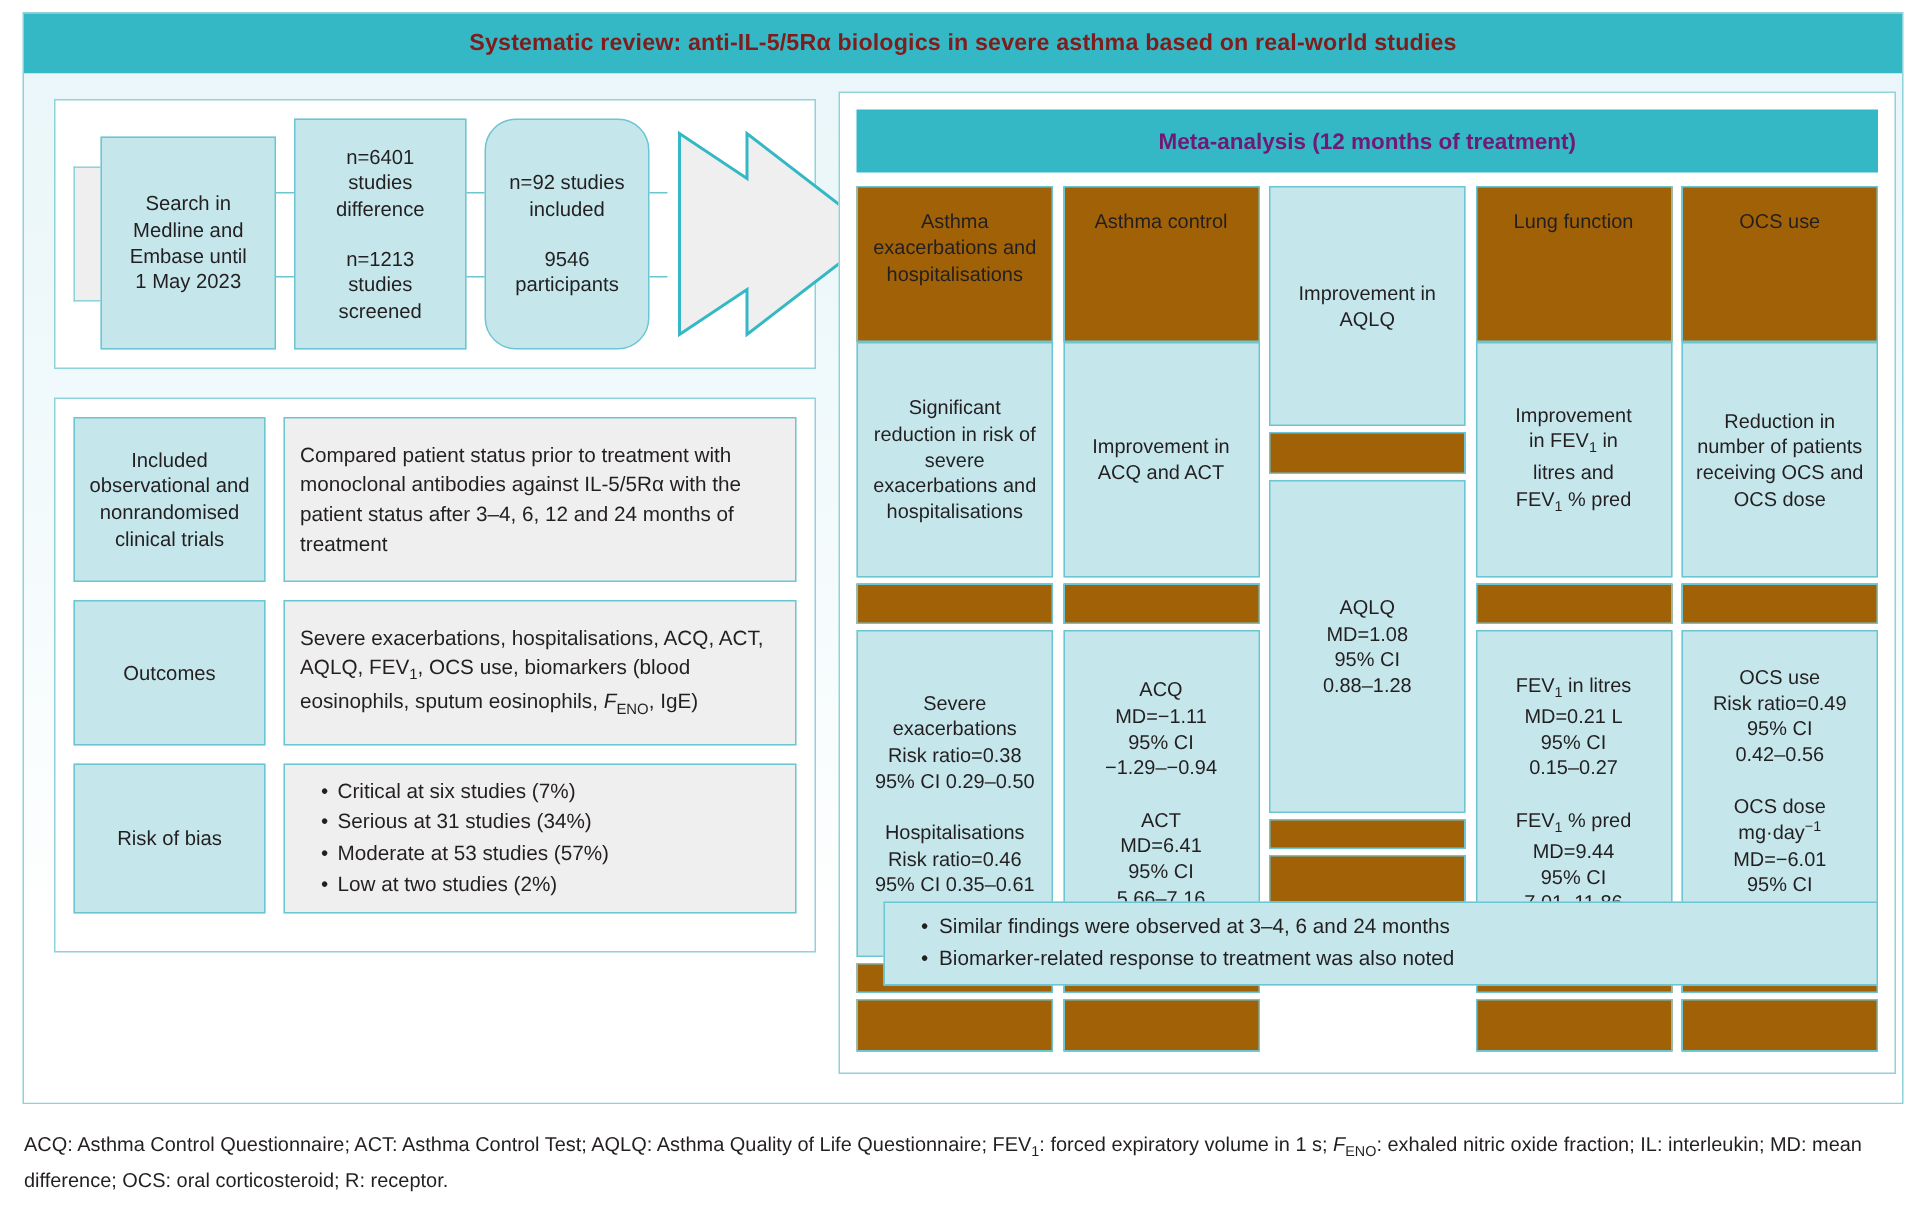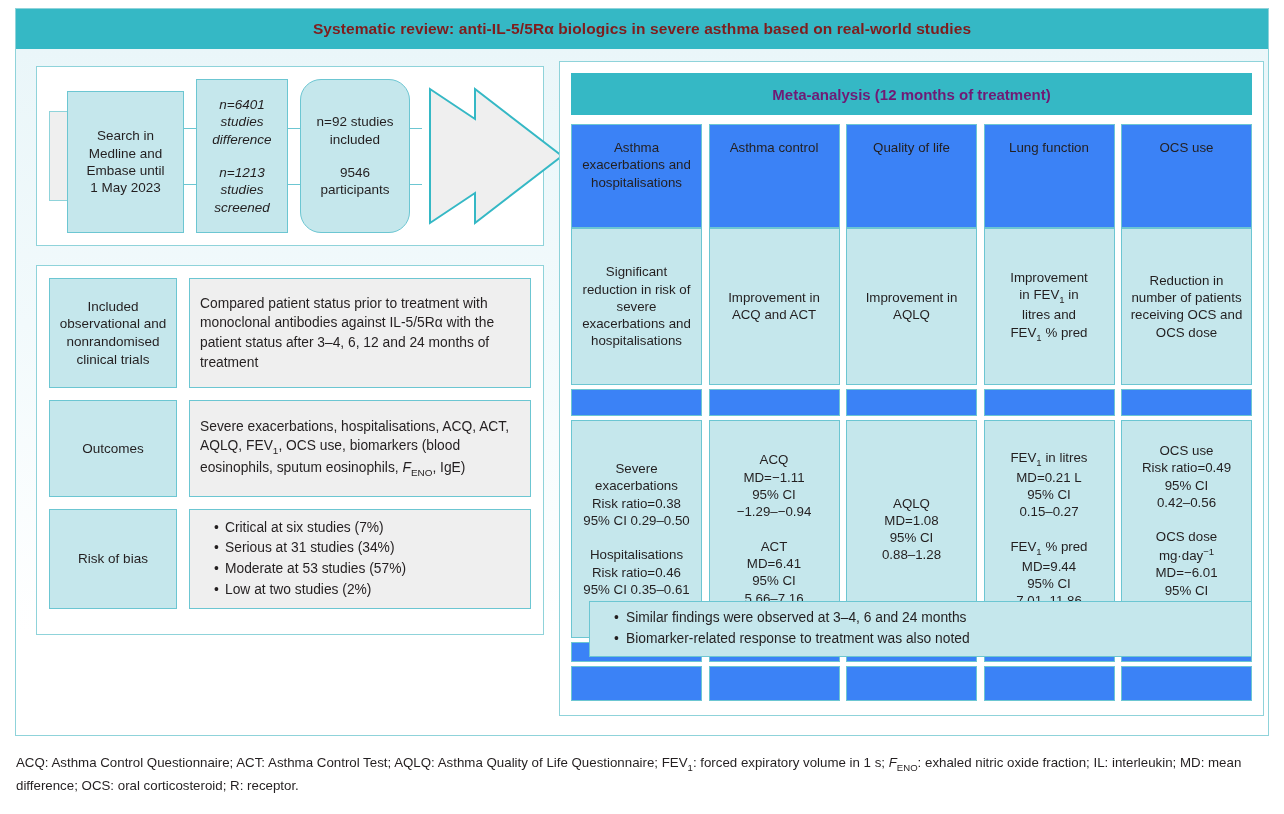--- a/index.html
+++ b/index.html
@@ -39,21 +39,21 @@
   .stub{
     width:18px;margin-top:32px;margin-bottom:32px;
     background:#efefef;border:1px solid #8fd3da;border-right:none;box-sizing:border-box;
   }
   .fbox{
     background:#c5e7ec;border:1px solid #6cc6d2;box-sizing:border-box;
     display:flex;flex-direction:column;align-items:center;justify-content:center;
     text-align:center;font-size:13.5px;line-height:1.28;padding:4px 6px;
   }
   .fbox.b1{width:117px;margin-top:12px;}
-  .fbox.b2{width:92px;font-style:italic;}
+  .fbox.b2{width:115px;}
   .fbox.b3{width:110px;border-radius:21px;}
   .connector{width:12px;position:relative;}
   .connector:before,.connector:after{
     content:"";position:absolute;left:0;right:0;height:1px;background:#6cc6d2;
   }
   .connector:before{top:32%;}
   .connector:after{top:68%;}
   .arrow-wrap{flex:1;position:relative;}
   .arrow-wrap svg{position:absolute;left:4px;top:6px;}
   .spacer-line{height:1.2em;}
@@ -91,21 +91,21 @@
   .grid{
     position:absolute;left:11px;top:62px;right:11px;bottom:14px;
     display:flex;justify-content:space-between;
   }
   .gcol{width:131px;display:flex;flex-direction:column;}
   .cell{
     border:1px solid #6cc6d2;box-sizing:border-box;
     display:flex;align-items:center;justify-content:center;text-align:center;
     font-size:13.3px;line-height:1.3;padding:4px 5px;
   }
-  .cell.grey{background:#3b82f6;}
+  .cell.grey{background:#a16207;}
   .cell.blue{background:#c5e7ec;}
   .c-head{height:106px;align-items:flex-start;padding-top:14px;}
   .c-summary{height:160px;}
   .c-gap1{height:28px;margin-top:4px;}
   .c-stats{height:222px;margin-top:4px;}
   .c-gap2{height:20px;margin-top:4px;}
   .c-gap3{height:36px;margin-top:4px;}
 
   .notes{
     position:absolute;left:29px;right:11px;bottom:58px;height:56px;
@@ -234,21 +234,20 @@
           <div class="cell blue c-summary">Improvement in ACQ and ACT</div>
           <div class="cell grey c-gap1"></div>
           <div class="cell blue c-stats">
             <div>ACQ<br>MD=−1.11<br>95% CI<br>−1.29–−0.94<br><br>ACT<br>MD=6.41<br>95% CI<br>5.66–7.16</div>
           </div>
           <div class="cell grey c-gap2"></div>
           <div class="cell grey c-gap3"></div>
         </div>
 
         <div class="gcol">
-          <div class="cell grey c-head">Quality of life</div>
           <div class="cell blue c-summary">Improvement in AQLQ</div>
           <div class="cell grey c-gap1"></div>
           <div class="cell blue c-stats">
             <div>AQLQ<br>MD=1.08<br>95% CI<br>0.88–1.28</div>
           </div>
           <div class="cell grey c-gap2"></div>
           <div class="cell grey c-gap3"></div>
         </div>
 
         <div class="gcol">

